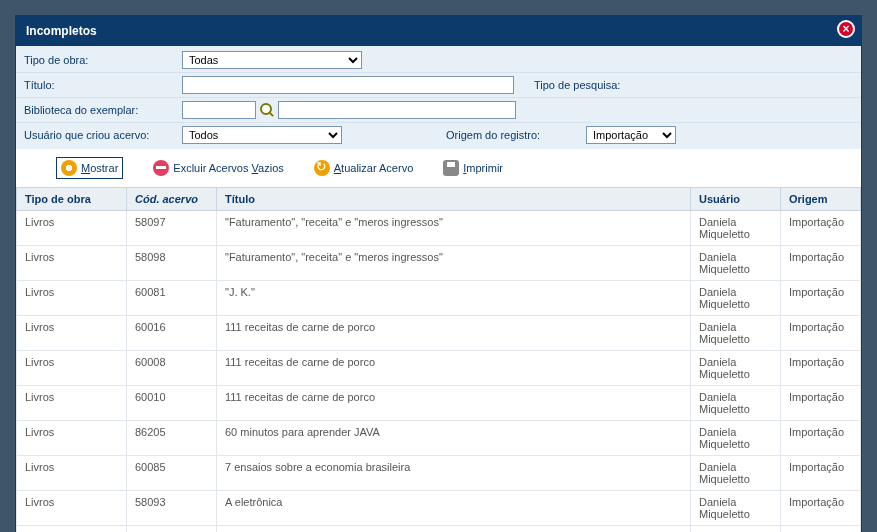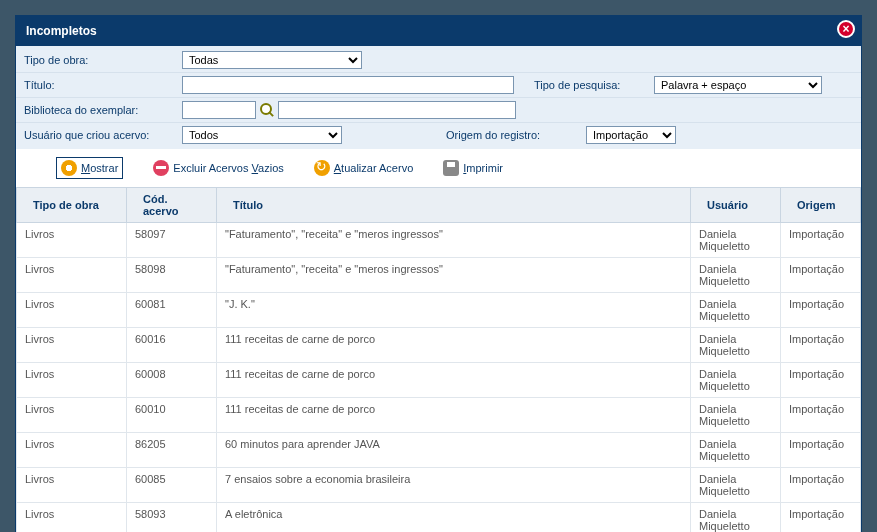--- a/index.html
+++ b/index.html
@@ -163,35 +163,35 @@
     top: 2px; left: 4px;
   }
   table {
     width: 100%;
     border-collapse: collapse;
     font-size: 11px;
   }
   thead th {
     background: #eaeff4;
     border: 1px solid #c9d5e1;
-    padding: 5px 16px;
+    padding: 5px 8px;
     text-align: left;
     color: #0b3a6b;
     font-weight: bold;
   }
   tbody td {
     border: 1px solid #e0e6ec;
     padding: 5px 8px;
     color: #555;
     vertical-align: top;
   }
   tbody tr:nth-child(odd) td { background: #fff; }
   tbody tr:nth-child(even) td { background: #fff; }
   .col-tipo { width: 110px; }
-  .col-cod { width: 90px; }
+  .col-cod { width: 90px; font-style: italic; }
   .col-user { width: 90px; }
   .col-origem { width: 80px; }
   .u { text-decoration: underline; }
 </style>
 </head>
 <body>
 
 <div class="modal">
   <div class="modal-header">
     <span>Incompletos</span>
@@ -202,23 +202,20 @@
     <div class="filter-row">
       <span class="filter-label">Tipo de obra:</span>
       <select class="sel-wide">
         <option>Todas</option>
       </select>
     </div>
     <div class="filter-row">
       <span class="filter-label">Título:</span>
       <input type="text" class="inp-title" value="" style="">
       <span class="filter-label2">Tipo de pesquisa:</span>
-      <select class="sel-mid">
-        <option>Palavra + espaço</option>
-      </select>
     </div>
     <div class="filter-row">
       <span class="filter-label">Biblioteca do exemplar:</span>
       <input type="text" class="inp-lib" value="" style="">
       <span class="mag"></span>
       <input type="text" class="inp-lib2" value="" style="">
     </div>
     <div class="filter-row">
       <span class="filter-label">Usuário que criou acervo:</span>
       <select class="sel-med">

